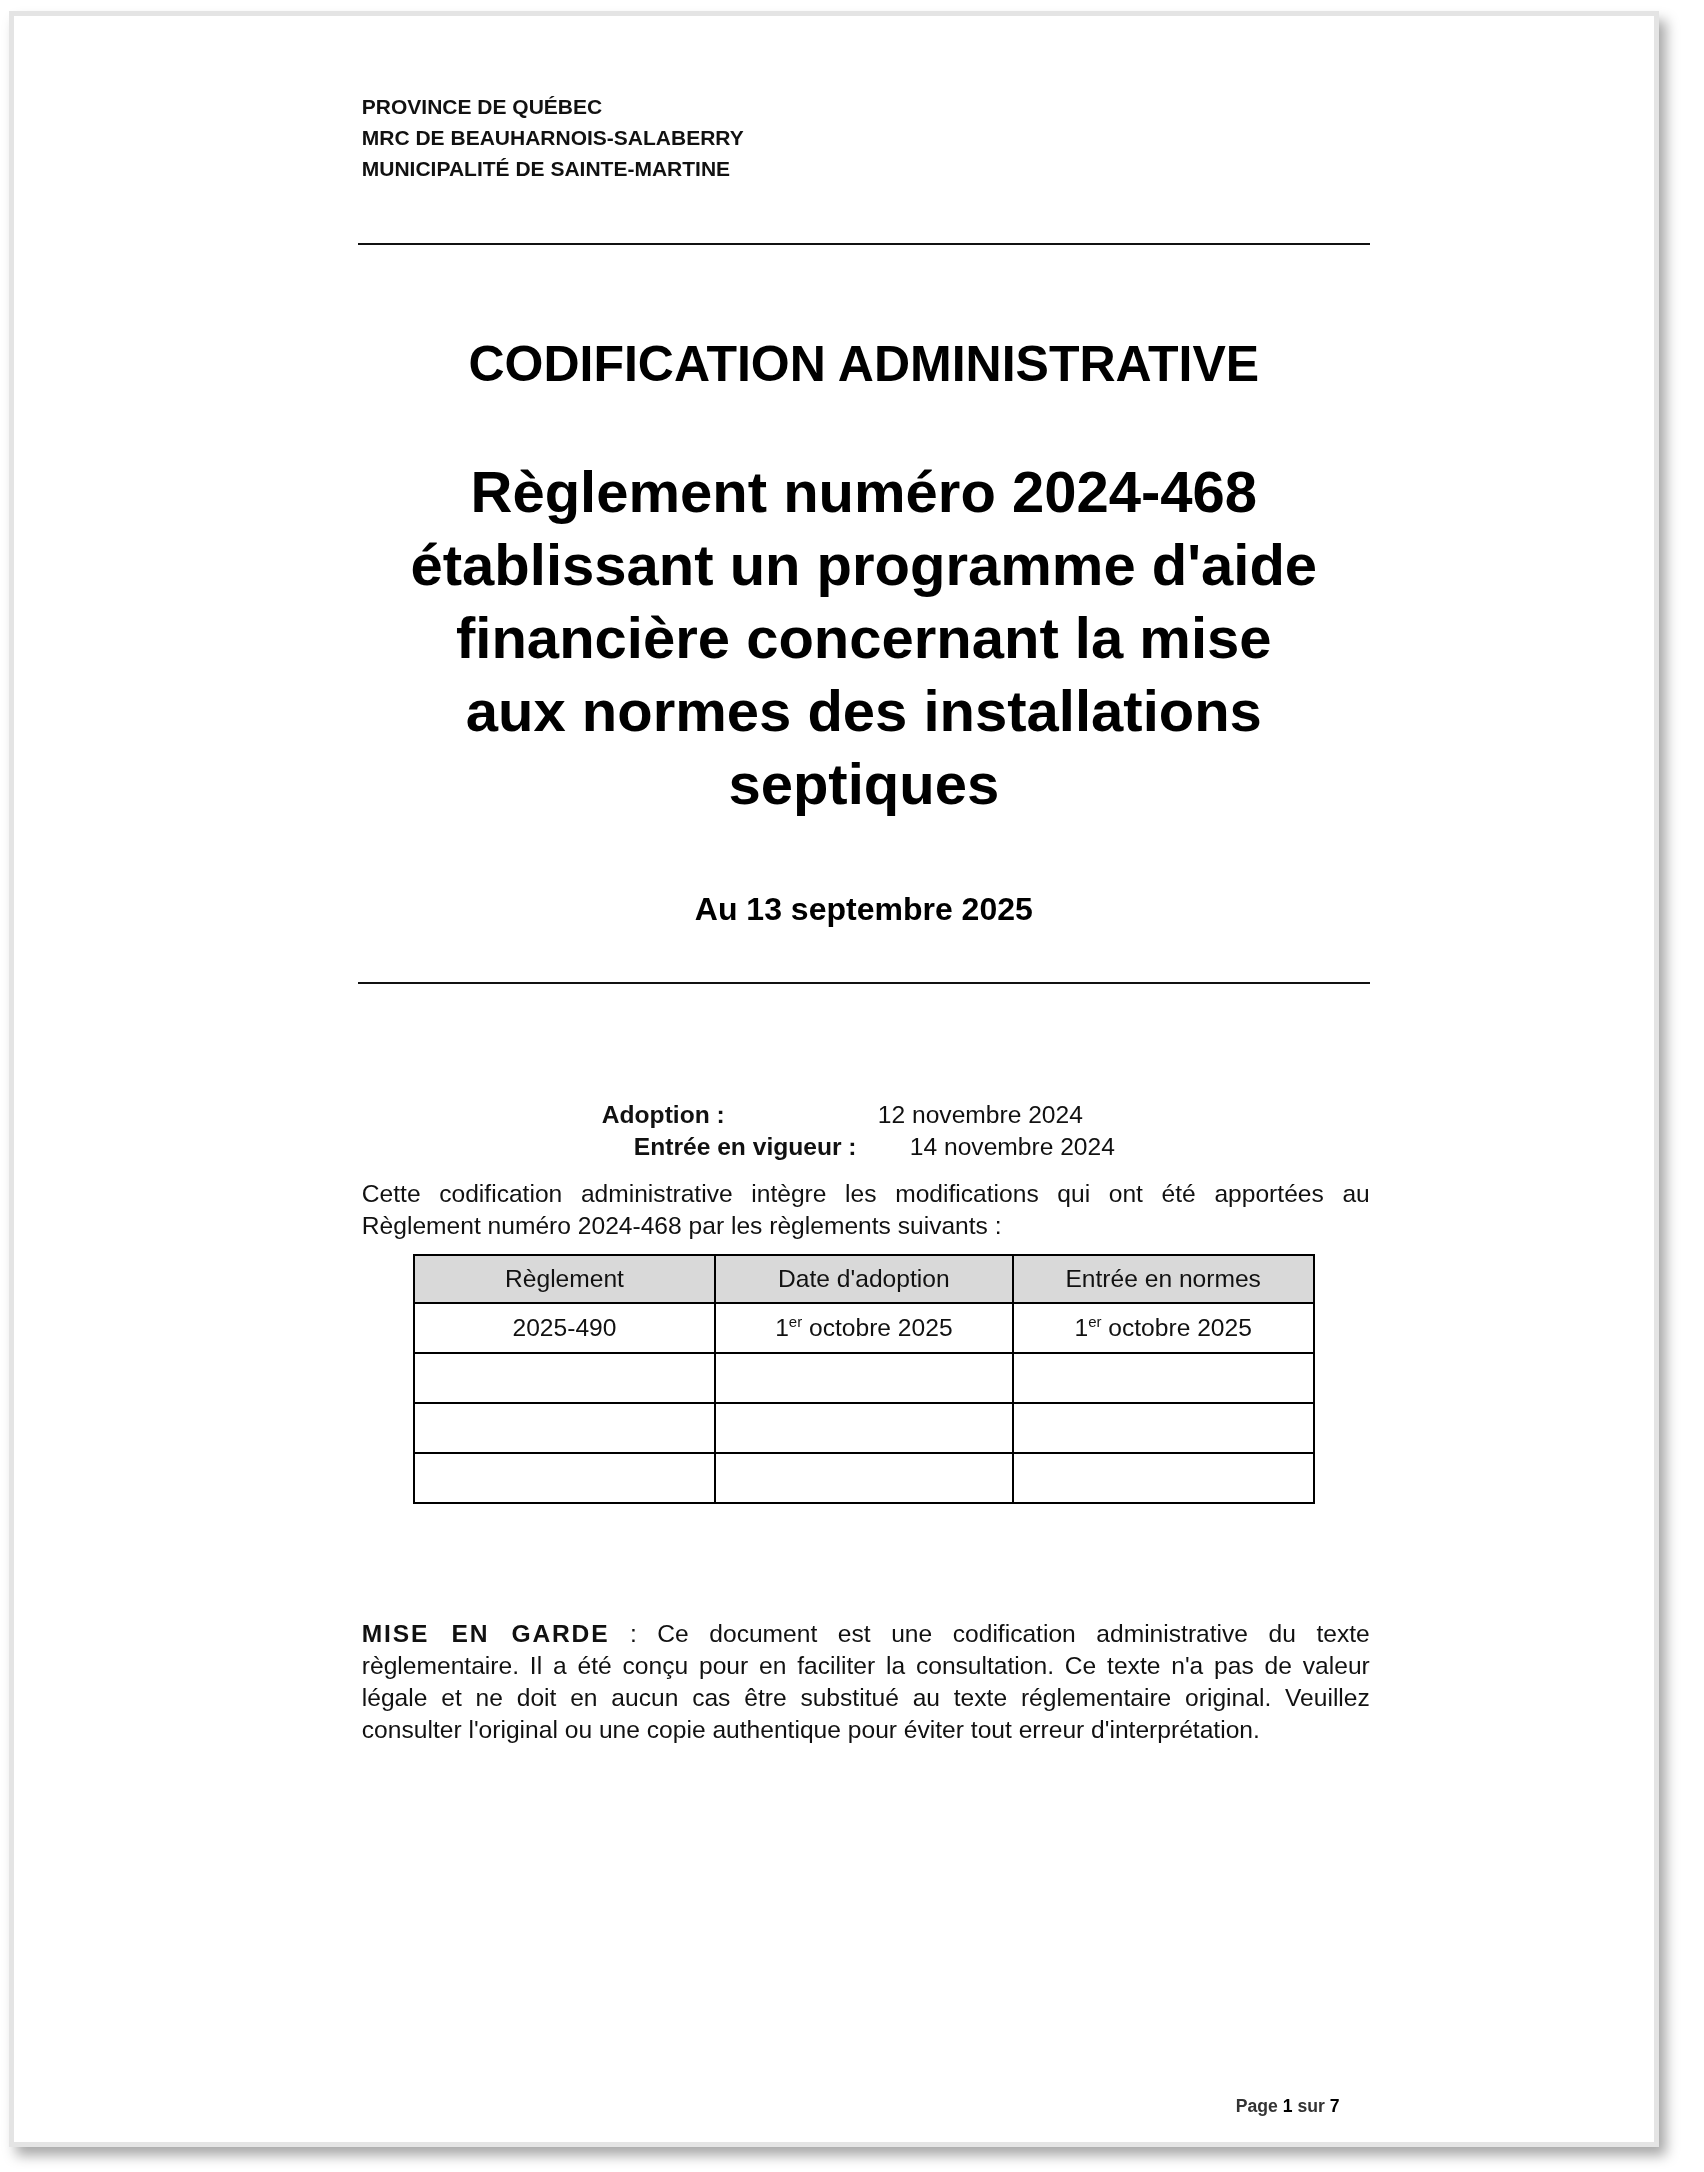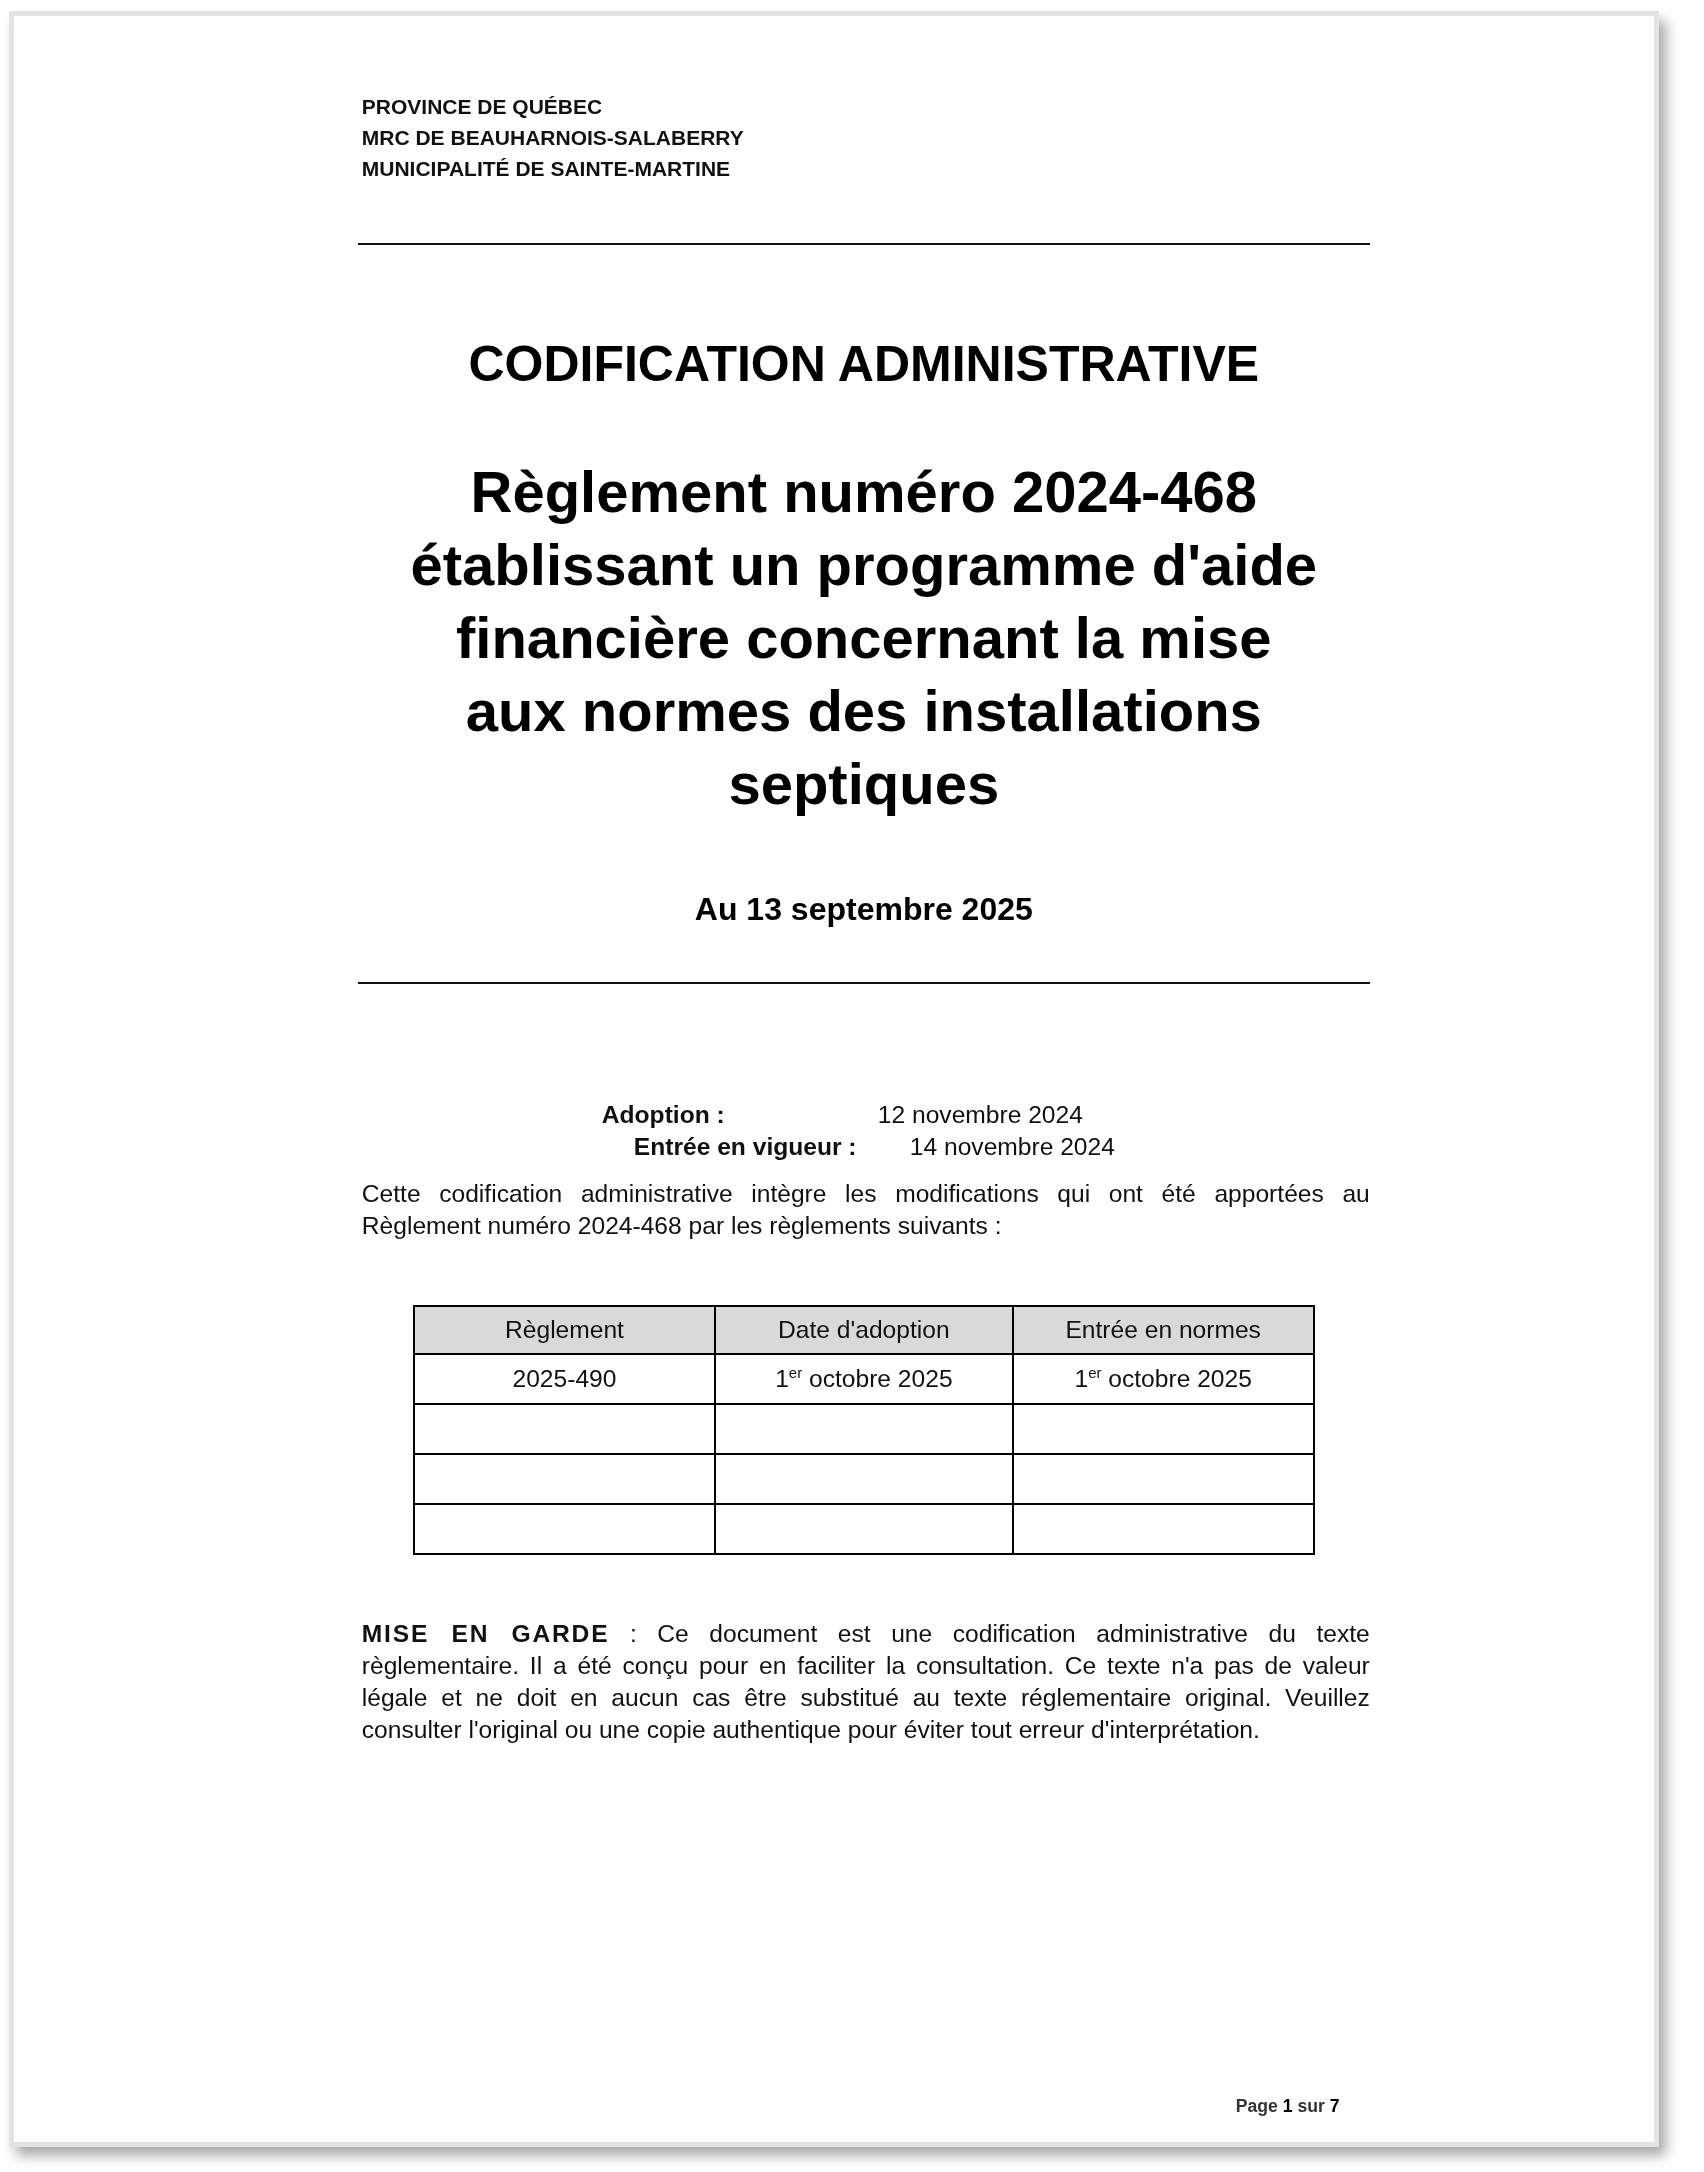--- a/index.html
+++ b/index.html
@@ -22,21 +22,21 @@
   .title { font-size: 58px; font-weight: bold; line-height: 73px; }
   .date { font-size: 32px; font-weight: bold; line-height: 39px; margin-top: 7px; }
   .meta { font-size: 24.6px; line-height: 32px; color: #111; }
   .meta .lbl { position: absolute; left: 0; font-weight: bold; white-space: nowrap; }
   .meta .val { position: absolute; left: 276px; white-space: nowrap; }
   .para {
     left: 348px; width: 1008px; font-size: 24.6px; line-height: 32px; color: #111;
     text-align: justify;
   }
   table.reg {
-    position: absolute; left: 399px; top: 1289px; width: 902px;
+    position: absolute; left: 399px; top: 1238px; width: 902px;
     border-collapse: collapse; font-size: 24.6px; color: #111;
   }
   table.reg th, table.reg td {
     border: 2.6px solid #000; text-align: center; padding: 0; font-weight: normal;
   }
   table.reg th { background: #d9d9d9; height: 46px; }
   table.reg td { height: 48px; }
   table.reg col.c1 { width: 302px; }
   table.reg col.c2 { width: 298px; }
   table.reg col.c3 { width: 302px; }

